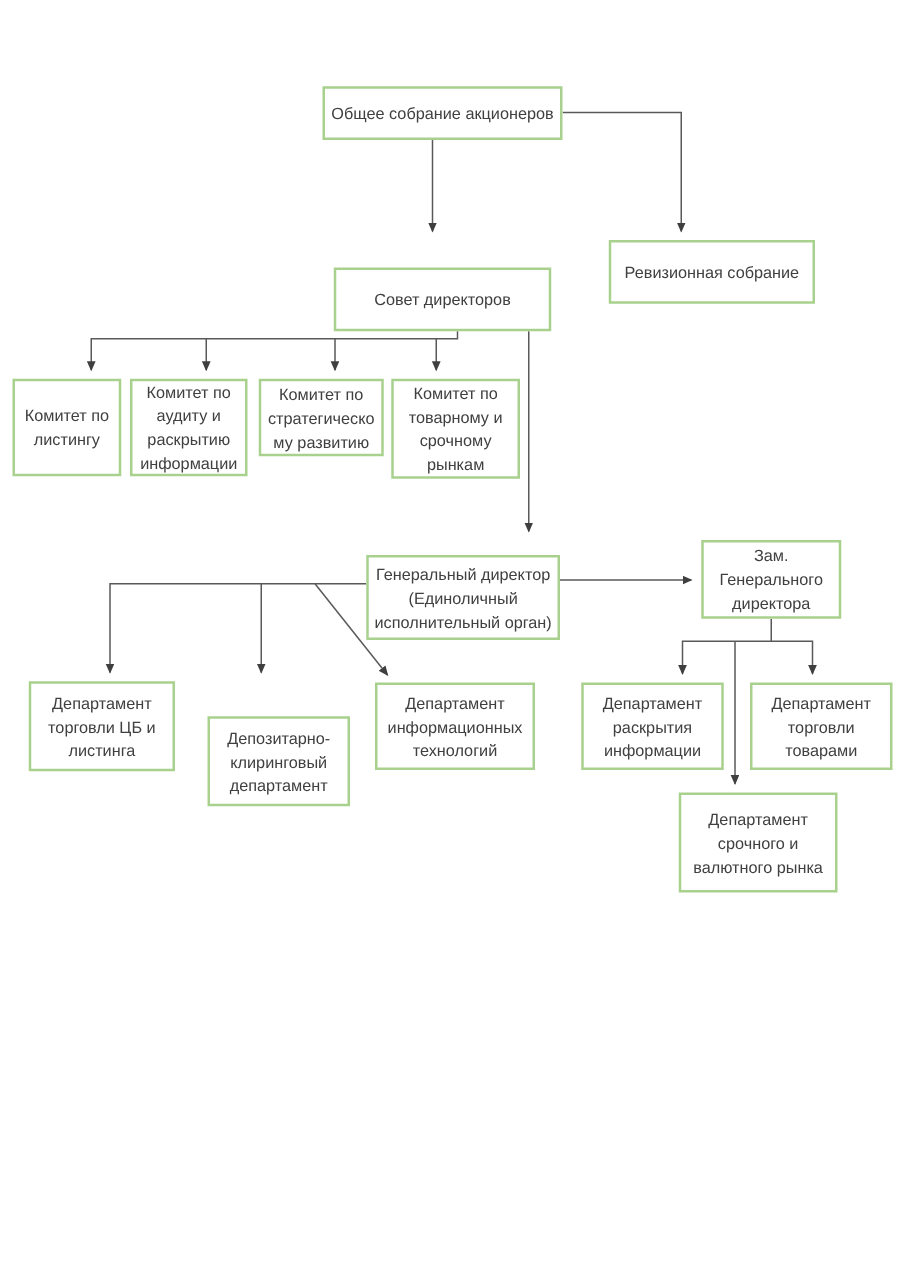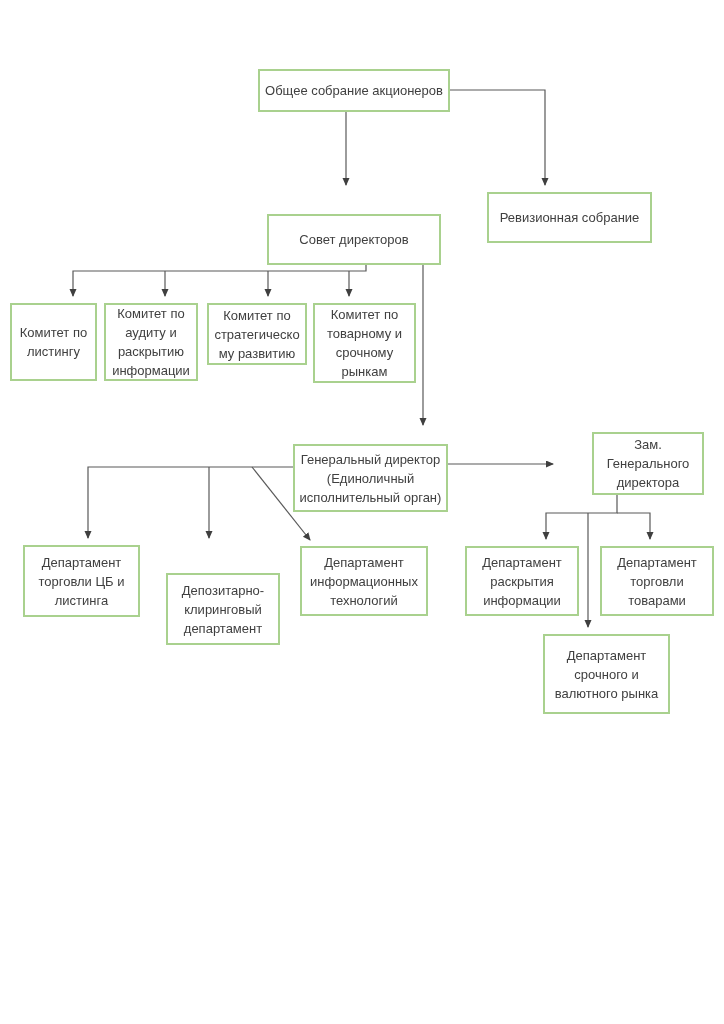--- a/index.html
+++ b/index.html
@@ -78,21 +78,21 @@
       <div class="box" style="left: 207px; top: 303px; width: 100px; height: 62px;">Комитет по
 стратегическо
 му развитию</div>
       <div class="box" style="left: 313px; top: 303px; width: 103px; height: 80px;">Комитет по
 товарному и
 срочному
 рынкам</div>
       <div class="box" style="left: 293px; top: 444px; width: 155px; height: 68px;">Генеральный директор
 (Единоличный
 исполнительный орган)</div>
-      <div class="box" style="left: 561px; top: 432px; width: 112px; height: 63px; margin-left: 31px;">Зам.
+      <div class="box" style="left: 561px; top: 432px; width: 112px; height: 63px;">Зам.
 Генерального
 директора</div>
       <div class="box" style="left: 23px; top: 545px; width: 117px; height: 72px;">Департамент
 торговли ЦБ и
 листинга</div>
       <div class="box" style="left: 166px; top: 545px; width: 114px; height: 72px; margin-top: 28px;">Депозитарно-
 клиринговый
 департамент</div>
       <div class="box" style="left: 300px; top: 546px; width: 128px; height: 70px;">Департамент
 информационных

